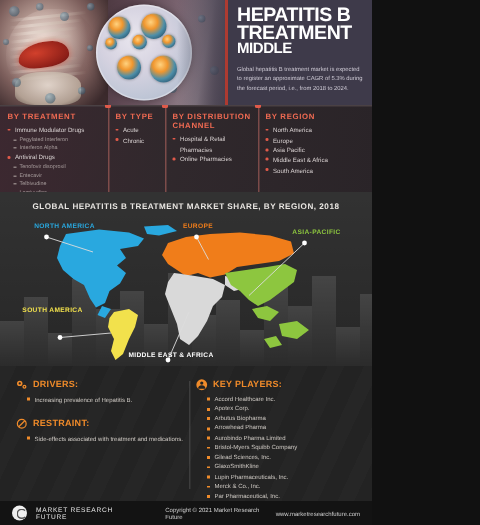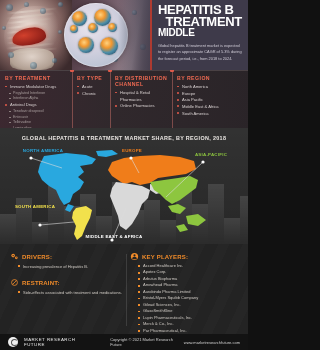--- a/index.html
+++ b/index.html
@@ -32,21 +32,21 @@
         box-shadow:0 0 0 1px rgba(255,255,255,.35) inset,0 0 6px rgba(0,0,0,.35);overflow:hidden;}
   .vir{position:absolute;border-radius:50%;
        background:radial-gradient(circle at 38% 34%,#ffd27f 0%,#f0962e 30%,#4f8fa8 58%,#2f5f7a 80%,#1d3d52 100%);
        box-shadow:0 0 2px rgba(0,0,0,.4);}
   .hero-fade{position:absolute;left:118px;top:0;width:46px;height:70px;
        background:linear-gradient(90deg,rgba(60,55,70,0),rgba(62,58,74,.7) 55%,#3e3a4a 100%);}
   .hero-right{position:absolute;right:0;top:0;width:96px;height:70px;background:#3e3a4a;padding:4px 6px 0 6px;box-sizing:border-box;}
   .accentbar{position:absolute;left:150px;top:0;width:2px;height:70px;background:#c0392b;opacity:.85;}
   h1.title{margin:0;color:#ffffff;font-weight:bold;letter-spacing:-.3px;line-height:.94;}
   .t1{font-size:13px;display:block;}
-  .t2{font-size:13px;display:block;text-align:right;}
+  .t2{font-size:13px;display:block;}
   .t3{font-size:10px;display:block;}
   .subtitle{margin:5px 0 0 0;color:#cfcbd6;font-size:3.9px;line-height:1.65;}
 
   
   .seg{position:relative;height:58px;width:248px;background:#332d2f;overflow:hidden;}
   .seg-bg{position:absolute;inset:0;background:
       linear-gradient(90deg,rgba(60,40,48,.96),rgba(48,40,44,.97) 45%,rgba(42,36,40,.98)),
       repeating-linear-gradient(120deg,rgba(255,255,255,.015) 0 6px,transparent 6px 12px);}
   .seg-rule{position:absolute;left:0;top:0;width:248px;height:1px;background:#4a4144;}
   .cols{position:absolute;inset:0;display:flex;}

